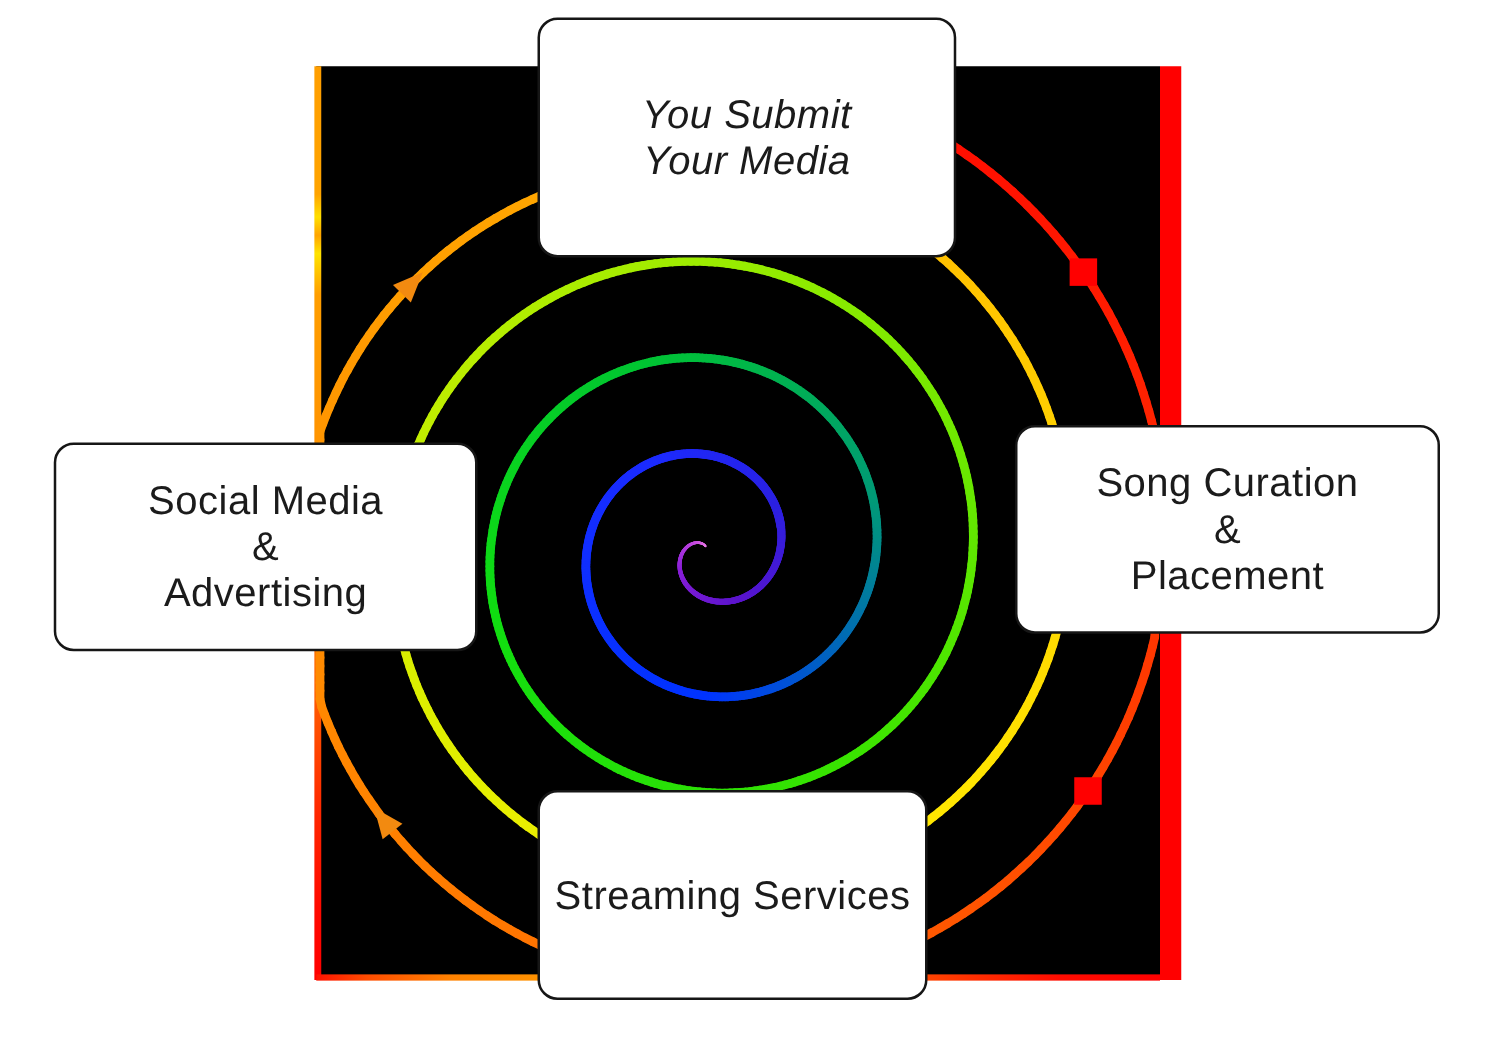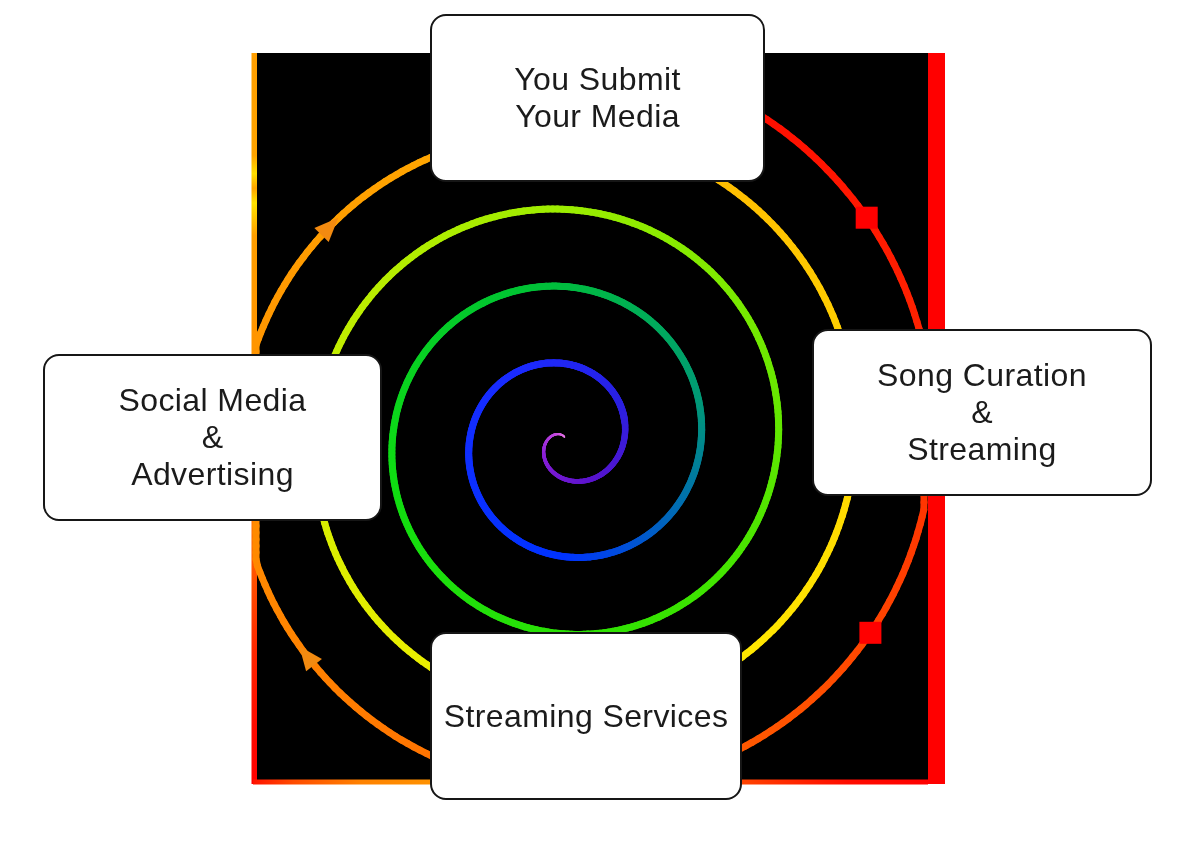--- a/index.html
+++ b/index.html
@@ -8,22 +8,22 @@
     font-family:"Liberation Sans","DejaVu Sans",sans-serif;
   }
   .panel{position:absolute;left:253px;top:53px;width:675px;height:731px;background:#000000;}
   svg.overlay{position:absolute;left:0;top:0;width:1200px;height:848px;}
   .node{
     position:absolute;box-sizing:border-box;background:#ffffff;border:2.5px solid #161616;
     border-radius:16px;display:flex;flex-direction:column;align-items:center;justify-content:center;
     text-align:center;color:#1b1b1b;font-size:32px;line-height:37px;letter-spacing:0.4px;
   }
   .node span{display:block;}
-  .node-submit{left:430px;top:14px;width:335px;height:168px;}
-  .node-curation{left:812px;top:329px;width:340px;height:167px;}
+  .node-submit{left:430px;top:14px;width:335px;height:192px;font-style:italic;}
+  .node-curation{left:812px;top:340px;width:340px;height:167px;}
   .node-social{left:43px;top:339px;width:339px;height:167px;margin-top:15px;}
   .node-streaming{left:430px;top:632px;width:312px;height:168px;}
 </style>
 </head>
 <body>
 
 <div class="stage">
 
   <div class="panel"></div>
 
@@ -1571,21 +1571,21 @@
     </svg>
 
   <div class="node node-submit">
     <span>You Submit</span>
     <span>Your Media</span>
   </div>
 
   <div class="node node-curation">
     <span>Song Curation</span>
     <span>&amp;</span>
-    <span>Streaming</span>
+    <span>Placement</span>
   </div>
 
   <div class="node node-social">
     <span>Social Media</span>
     <span>&amp;</span>
     <span>Advertising</span>
   </div>
 
   <div class="node node-streaming">
     <span>Streaming Services</span>

